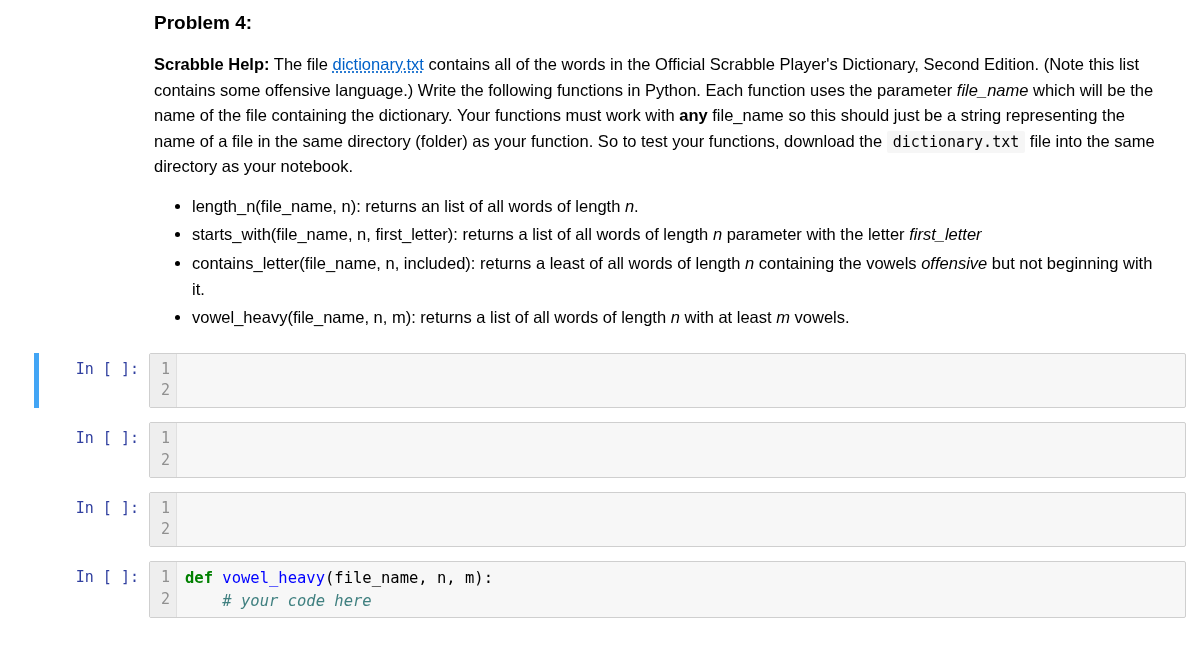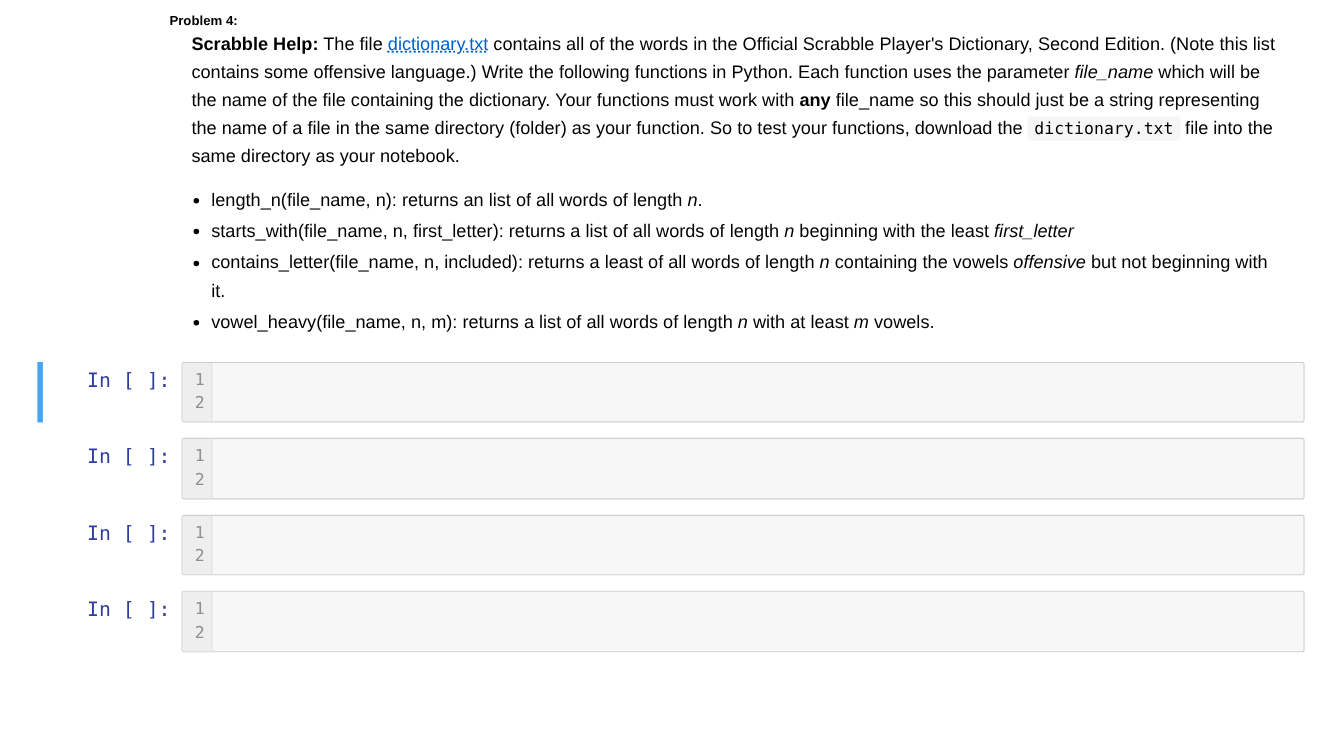--- a/index.html
+++ b/index.html
@@ -10,28 +10,27 @@
     color: #000;
     background: #fff;
     padding: 12px 14px 20px 14px;
   }
   .content-area {
     margin-left: 140px;
     margin-right: 20px;
   }
   .problem-title {
     font-weight: 700;
-    font-size: 12px;
-    margin-bottom: 2px;
+    font-size: 19px;
+    margin-bottom: 18px;
   }
   .prose {
     font-size: 16.5px;
     line-height: 1.55;
     margin-bottom: 14px;
-    margin-left: 20px;
   }
   .prose b { font-weight: 700; }
   .prose i { font-style: italic; }
   a.file-link {
     color: #0061c9;
     text-decoration: underline dotted;
     text-underline-offset: 2px;
   }
   code.inline {
     font-family: "SFMono-Regular", Menlo, Monaco, Consolas, monospace;
@@ -62,25 +61,24 @@
     padding-left: 0;
   }
   .cell:not(.selected) {
     border-left: 5px solid transparent;
     padding-left: 0;
   }
   .prompt {
     flex: 0 0 110px;
     text-align: right;
     font-family: "SFMono-Regular", Menlo, Monaco, Consolas, monospace;
-    font-size: 18px;
+    font-size: 15px;
     color: #303F9F;
     padding: 7px 10px 0 0;
     white-space: nowrap;
-    margin-left: 16px;
   }
   .code-box {
     flex: 1;
     border: 1px solid #cfcfcf;
     border-radius: 2px;
     background: #f7f7f7;
     display: flex;
     font-family: "SFMono-Regular", Menlo, Monaco, Consolas, monospace;
     font-size: 15.5px;
     line-height: 1.45;
@@ -112,21 +110,21 @@
 
   <div class="prose">
     <b>Scrabble Help:</b><span> The file </span><a href="#" class="file-link">dictionary.txt</a><span> contains all of the words in the Official Scrabble Player's Dictionary, Second Edition. (Note this list contains some offensive language.) Write the following functions in Python. Each function uses the parameter </span><i>file_name</i><span> which will be the name of the file containing the dictionary. Your functions must work with </span><b>any</b><span> file_name so this should just be a string representing the name of a file in the same directory (folder) as your function. So to test your functions, download the </span><code class="inline">dictionary.txt</code><span> file into the same directory as your notebook.</span>
   </div>
 
   <ul class="spec">
     <li>
       <span>length_n(file_name, n): returns an list of all words of length </span><i>n</i><span>.</span>
     </li>
     <li>
-      <span>starts_with(file_name, n, first_letter): returns a list of all words of length </span><i>n</i><span> beginning with the least </span><i>first_letter</i>
+      <span>starts_with(file_name, n, first_letter): returns a list of all words of length </span><i>n</i><span> parameter with the letter </span><i>first_letter</i>
     </li>
     <li>
       <span>contains_letter(file_name, n, included): returns a least of all words of length </span><i>n</i><span> containing the vowels </span><i>offensive</i><span> but not beginning with it.</span>
     </li>
     <li>
       <span>vowel_heavy(file_name, n, m): returns a list of all words of length </span><i>n</i><span> with at least </span><i>m</i><span> vowels.</span>
     </li>
   </ul>
 </div>
 
@@ -160,14 +158,16 @@
   </div>
 </div>
 
 <div class="cell">
   <div class="prompt">In [ ]:</div>
   <div class="code-box">
     <div class="gutter">
       <div>1</div>
         <div>2</div>
     </div>
+    <div class="code"><span class="kw">def</span> <span class="fn">vowel_heavy</span><span>(file_name, n, m):</span>
+    <span class="cm"># your code here</span></div>
   </div>
 </div>
 
 </body></html>

